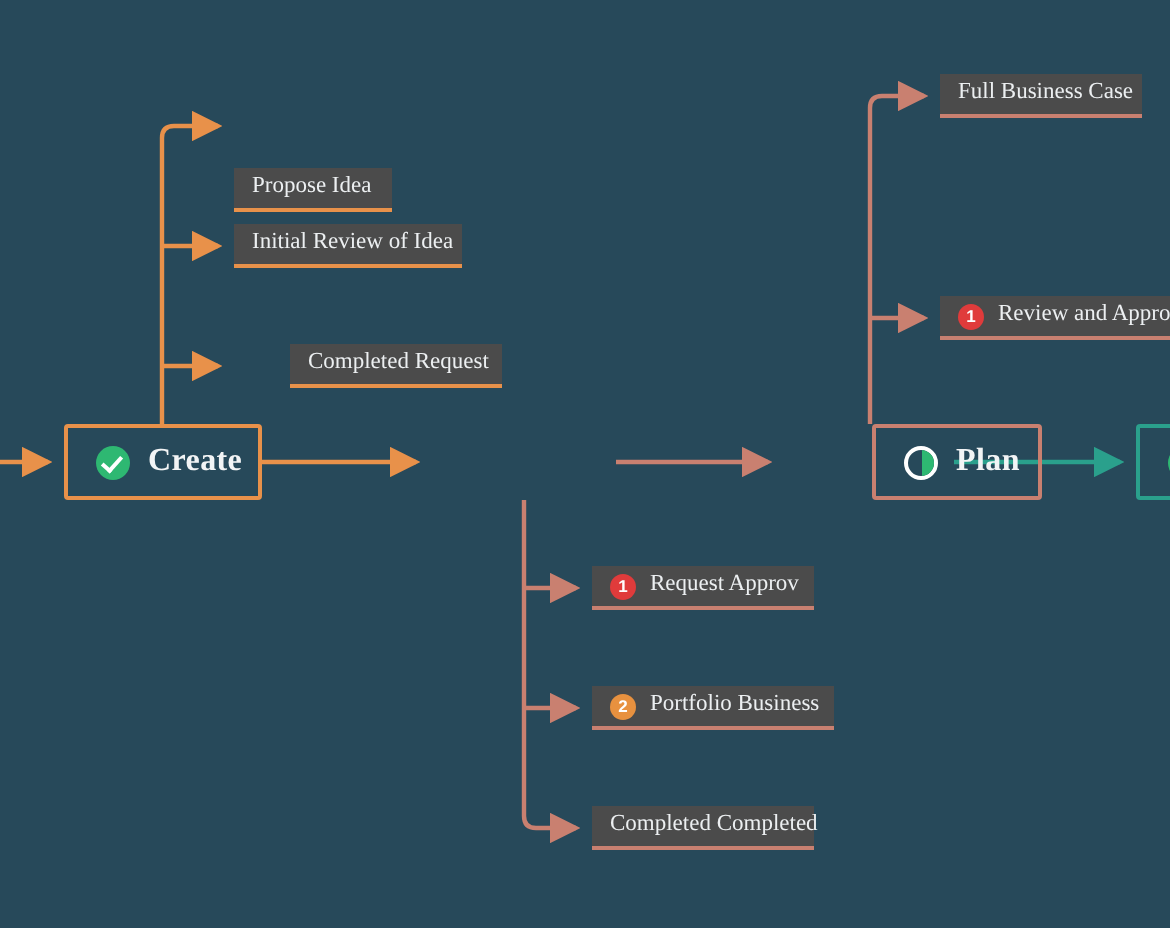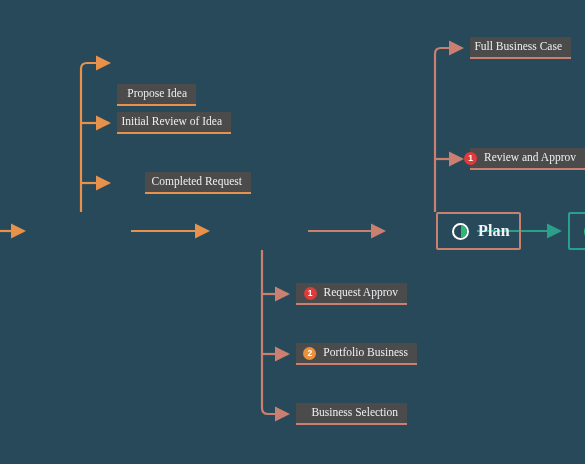--- a/index.html
+++ b/index.html
@@ -82,21 +82,20 @@
     position: absolute;
     box-sizing: border-box;
     height: 22px;
     background: #4b4b4b;
     border-bottom: 2px solid #e8914a;
     display: flex;
     align-items: center;
     gap: 7px;
     padding: 0 9px;
     white-space: nowrap;
-    justify-content: flex-end;
   }
   .leaf .leaf-label {
     color: #eceff1;
     font-size: 11.5px;
     line-height: 1;
     white-space: nowrap;
   }
   .badge {
     width: 13px; height: 13px;
     flex: 0 0 13px;
@@ -147,20 +146,24 @@
 
       <path d="M262,250 L262,408 Q262,414 268,414 L288,414" stroke="#c98070" marker-end="url(#ah-salmon)"></path>
       <path d="M262,294 L288,294" stroke="#c98070" marker-end="url(#ah-salmon)"></path>
       <path d="M262,354 L288,354" stroke="#c98070" marker-end="url(#ah-salmon)"></path>
 
       <path d="M435,212 L435,54 Q435,48 441,48 L462,48" stroke="#c98070" marker-end="url(#ah-salmon)"></path>
       <path d="M435,159 L462,159" stroke="#c98070" marker-end="url(#ah-salmon)"></path>
     </g>
   </svg>
 
+  <div class="node" style="left:32px; top:212px; width:99px; border-color:#e8914a;">
+    <span class="ico ico-check"></span>
+    <span class="node-label">Create</span>
+  </div>
 
 
   <div class="node" style="left:392px; top:212px; width:85px; border-color:#c98070;margin-left:44px;">
     <span class="ico ico-half"></span>
     <span class="node-label">Plan</span>
   </div>
 
   <div class="node" style="left:568px; top:212px; width:92px; border-color:#2aa08c;">
     <span class="ico ico-check"></span>
     <span class="node-label"></span>
@@ -178,21 +181,21 @@
 
   <div class="leaf" style="left:296px; top:283px; width:111px; border-bottom-color:#c98070;">
     <span class="badge badge-red">1</span>
     <span class="leaf-label">Request Approv</span>
   </div>
   <div class="leaf" style="left:296px; top:343px; width:121px; border-bottom-color:#c98070;">
     <span class="badge badge-orange">2</span>
     <span class="leaf-label">Portfolio Business</span>
   </div>
   <div class="leaf" style="left:296px; top:403px; width:111px; border-bottom-color:#c98070;">
-    <span class="leaf-label">Business Selection</span>
+    <span class="leaf-label">Completed Completed</span>
   </div>
 
   <div class="leaf" style="left:470px; top:37px; width:101px; border-bottom-color:#c98070;">
     <span class="leaf-label">Full Business Case</span>
   </div>
   <div class="leaf" style="left:470px; top:148px; width:115px; border-bottom-color:#c98070;">
     <span class="badge badge-red">1</span>
     <span class="leaf-label">Review and Approv</span>
   </div>
 

